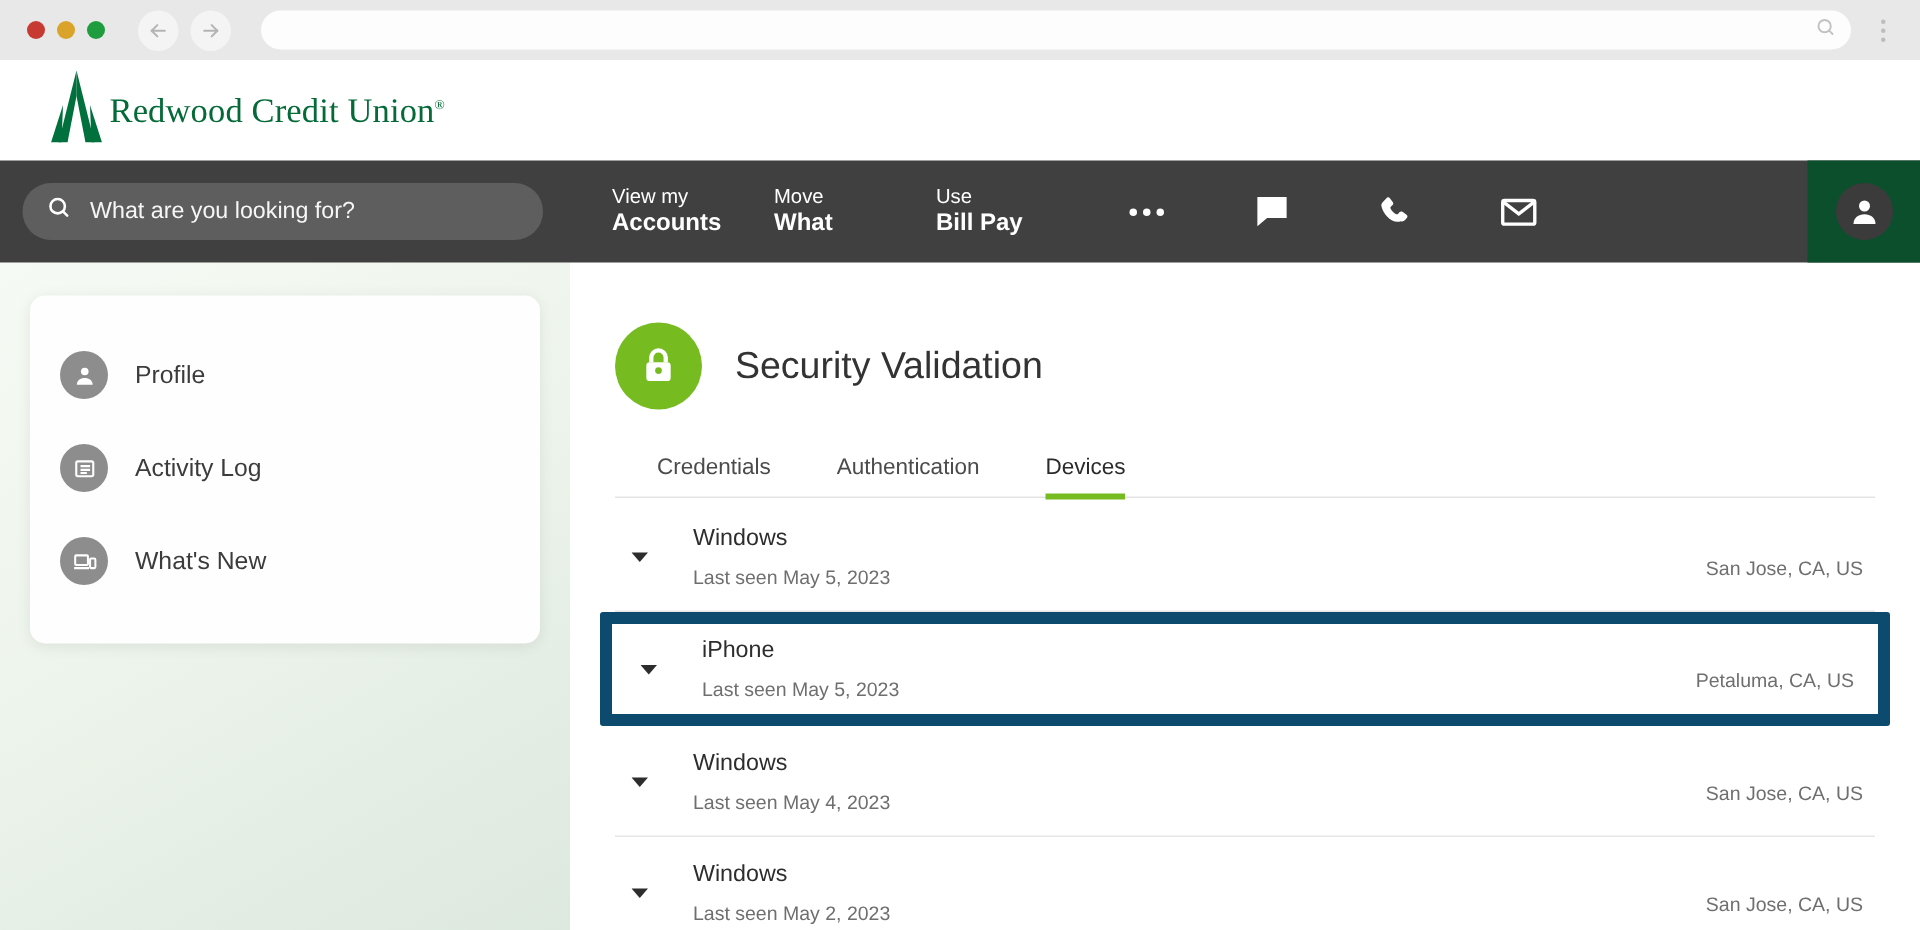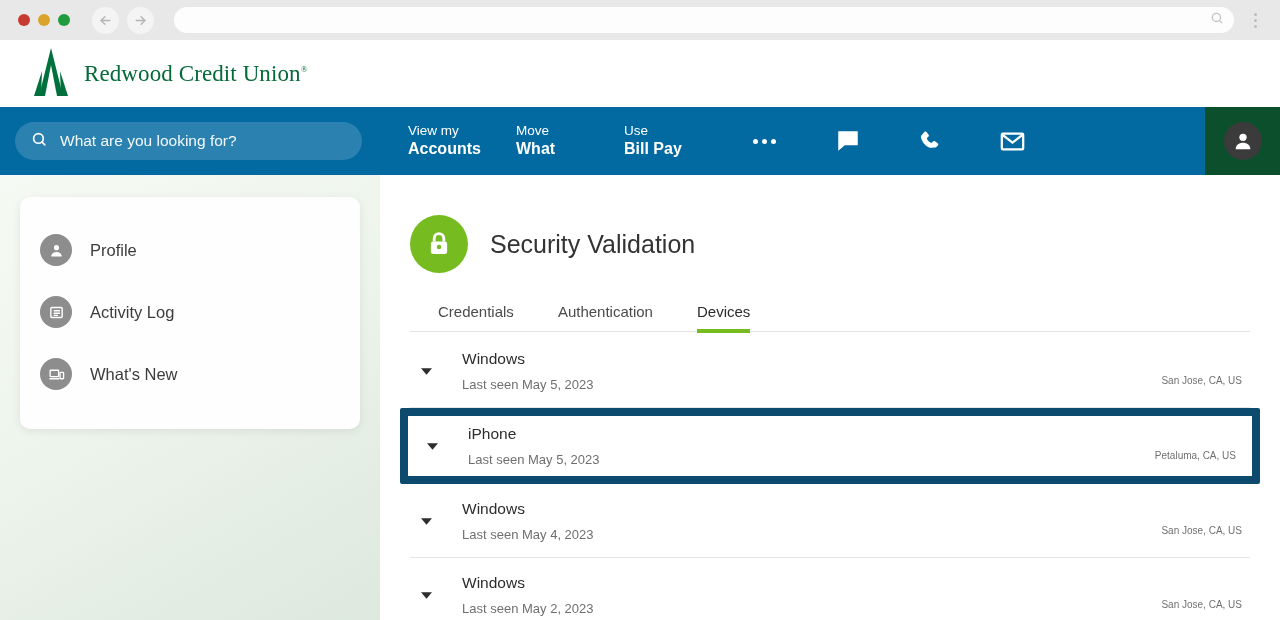--- a/index.html
+++ b/index.html
@@ -39,27 +39,27 @@
     width: 22px; height: 30px; display: flex; flex-direction: column;
     align-items: center; justify-content: center; gap: 3px; margin-right: 2px;
   }
   .kebab i { width: 3px; height: 3px; border-radius: 50%; background: #bdbdbd; display: block; }
 
   
   .brand-header {
     height: 67px; background: #fff;
     display: flex; align-items: center; padding-left: 30px;
   }
-  .logo-wrap { display: flex; align-items: center; gap: 12px; }
+  .logo-wrap { display: flex; align-items: center; gap: 1px; }
   .logo-name { color: #046a38; font-size: 23px; letter-spacing: .1px; font-family: "Liberation Serif", serif; font-weight: 400;}
   .logo-name sup { font-size: 9px; vertical-align: super; }
 
   
   .greenbar {
-    height: 68px; background: #0369a1;
+    height: 68px; background: #404040;
     display: flex; align-items: center; position: relative;
   }
   .search-box {
     width: 347px; height: 38px; margin-left: 15px;
     background: rgba(255,255,255,.16); border-radius: 19px;
     display: flex; align-items: center; padding: 0 16px; gap: 12px;
   }
   .search-box input {
     background: transparent; border: none; outline: none;
     color: #ffffff; font-size: 15.5px; font-family: "Liberation Sans", sans-serif;
@@ -150,21 +150,21 @@
   }
   .devrow.highlight {
     border: 8px solid #0c4a6e; border-radius: 2px;
     margin: 0 -10px; padding: 0 16px;
     height: 76px;
   }
   .caret { width: 16px; flex: 0 0 16px; display: flex; justify-content: center; }
   .devtext { flex: 1; padding-left: 18px; }
   .devname { font-size: 15.5px; color: #2d2d2d; margin-bottom: 9px; }
   .devseen { font-size: 13px; color: #6f6f6f; }
-  .devloc { font-size: 10px; color: #6f6f6f; align-self: flex-end; padding-bottom: 6px; }
+  .devloc { font-size: 13px; color: #6f6f6f; align-self: flex-end; padding-bottom: 6px; }
   .devrow-inner { display: flex; align-items: flex-end; flex: 1; }
 </style>
 </head>
 <body>
 
 <div class="browser-bar">
   <div class="traffic">
     <span class="dot red"></span>
     <span class="dot yellow"></span>
     <span class="dot green"></span>

